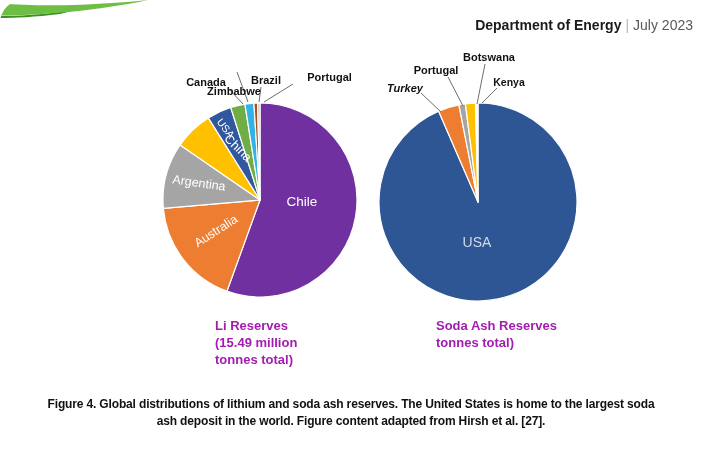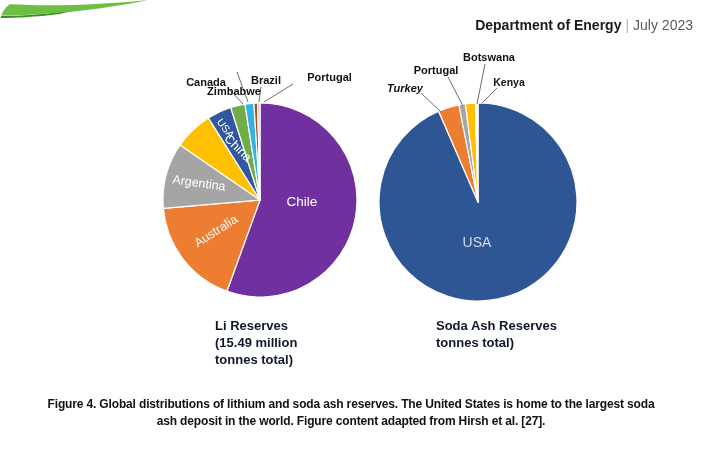--- a/index.html
+++ b/index.html
@@ -31,21 +31,21 @@
   .l-usa-soda{left:477px;top:242px;font-size:14px;color:#d2d9e6;}
   .c-canada{left:206px;top:82px;}
   .c-zimbabwe{left:234px;top:63px;margin-top:28px;}
   .c-brazil{left:266px;top:80px;}
   .c-portugal{left:307px;top:77px;padding-left:45px;}
   .c-turkey{left:405px;top:88px;font-style:italic;}
   .c-ethiopia{left:436px;top:70px;}
   .c-botswana{left:489px;top:57px;}
   .c-kenya{left:509px;top:82px;font-size:10.5px;}
   
-  .pie-caption{position:absolute;font-weight:bold;font-size:13px;line-height:17px;color:#0f172a;}
+  .pie-caption{position:absolute;font-weight:bold;font-size:13px;line-height:17px;color:#a21caf;}
   .cap-left{left:215px;top:317px;}
   .cap-right{left:436px;top:317px;}
   
   .fig-caption{position:absolute;left:0;top:396px;width:702px;text-align:center;
     font-weight:bold;font-size:12px;line-height:16.5px;letter-spacing:-0.15px;color:#111;}
   .fig-caption div{white-space:nowrap;}
 </style>
 </head>
 <body>
 

